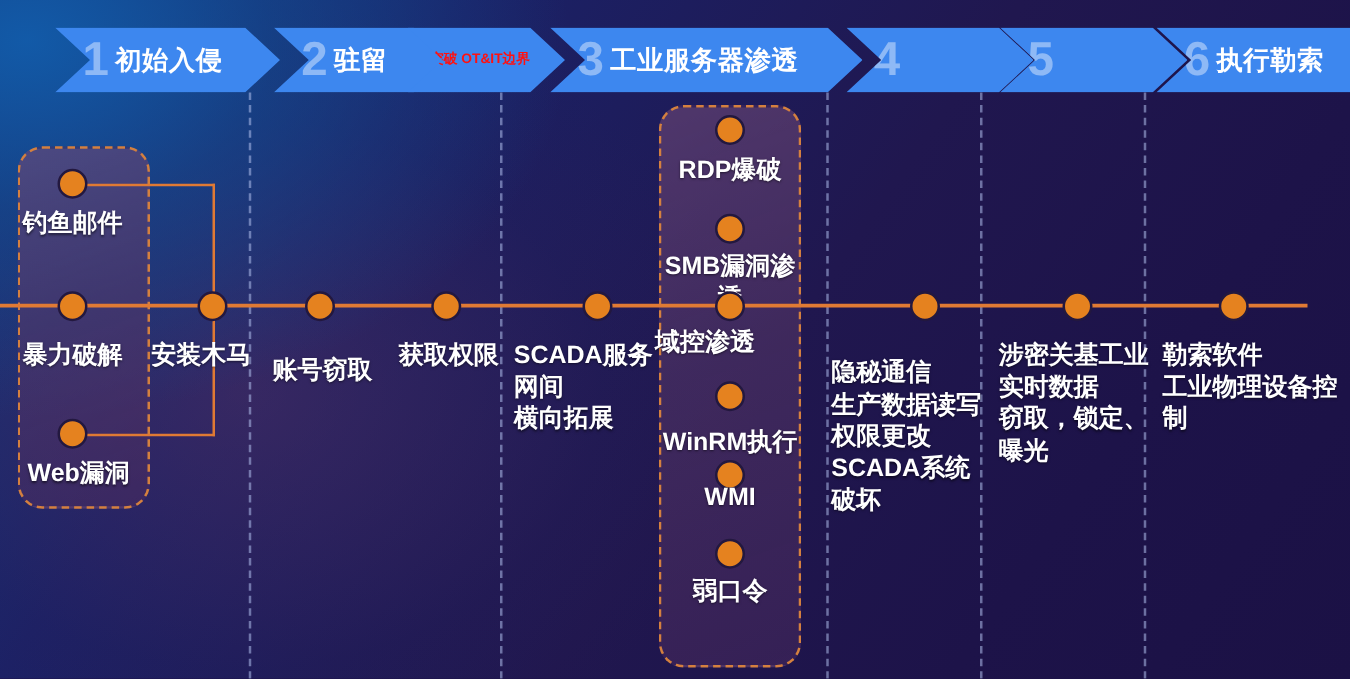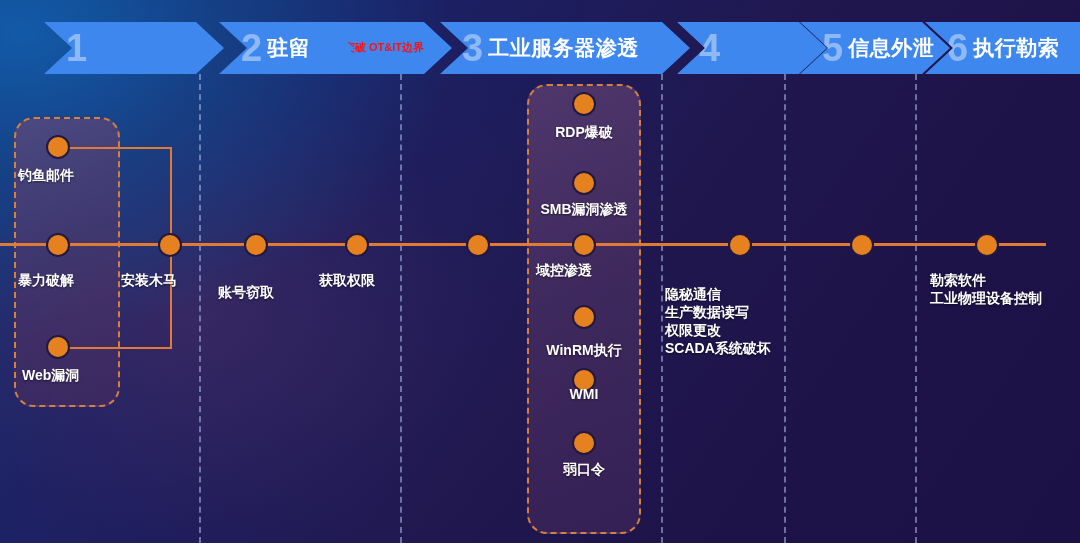--- a/index.html
+++ b/index.html
@@ -68,21 +68,21 @@
 
   
   .node {
     position:absolute; width:24px; height:24px; border-radius:50%;
     background:#e5821f; border:2px solid #23183f;
   }
 
   
   .lbl {
     position:absolute;
-    color:#ffffff; font-weight:bold; font-size:14px; line-height:1.28;
+    color:#ffffff; font-weight:bold; font-size:20px; line-height:1.28;
     text-shadow:0 1px 2px rgba(0,0,0,0.55);
     white-space:pre-line;
   }
   .lbl.center { text-align:center; }
 
   
   .conn { position:absolute; background:#e07a34; }
 </style>
 </head>
 <body>
@@ -92,20 +92,21 @@
   <div class="vsep" style="left:199px;"></div>
   <div class="vsep" style="left:400px;"></div>
   <div class="vsep" style="left:661px;"></div>
   <div class="vsep" style="left:784px;"></div>
   <div class="vsep" style="left:915px;"></div>
 
   <div class="band">
 
     <div class="chev" style="left:44px; width:180px; clip-path:polygon(0 0, 152px 0, 180px 26px, 152px 52px, 0 52px, 28px 26px);">
       <span class="chev-num">1</span>
+      <span class="chev-label">初始入侵</span>
     </div>
 
     <div class="chev" style="left:219px; width:140px; clip-path:polygon(0 0, 112px 0, 140px 26px, 112px 52px, 0 52px, 28px 26px);">
       <span class="chev-num">2</span>
       <span class="chev-label">驻留</span>
     </div>
 
     <div class="chev" style="left:326px; width:126px; padding-left:14px; clip-path:polygon(0 0, 98px 0, 126px 26px, 98px 52px, 0 52px, 28px 26px);">
       <span class="chev-note">突破
 OT&amp;IT边界</span>
@@ -115,21 +116,20 @@
       <span class="chev-num">3</span>
       <span class="chev-label">工业服务器渗透</span>
     </div>
 
     <div class="chev" style="left:677px; width:150px; clip-path:polygon(0 0, 122px 0, 150px 26px, 122px 52px, 0 52px, 28px 26px);">
       <span class="chev-num">4</span>
     </div>
 
     <div class="chev" style="left:800px; width:150px; clip-path:polygon(0 0, 122px 0, 150px 26px, 122px 52px, 0 52px, 28px 26px);">
       <span class="chev-num">5</span>
-      <span class="chev-label">信息外泄</span>
     </div>
 
     <div class="chev" style="left:925px; width:155px; clip-path:polygon(0 0, 155px 0, 155px 52px, 0 52px, 28px 26px);">
       <span class="chev-num">6</span>
       <span class="chev-label">执行勒索</span>
     </div>
   </div>
 
   <div class="groupbox" id="box-initial"></div>
   <div class="groupbox" id="box-server"></div>
@@ -152,28 +152,34 @@
   <div class="node" style="left:158px; top:233px;"></div>
   <div class="lbl" style="left:121px; top:272px; width:123px;">安装木马</div>
 
   <div class="node" style="left:244px; top:233px;"></div>
   <div class="lbl" style="left:218px; top:272px; width:100px;margin-top:12px;">账号窃取</div>
 
   <div class="node" style="left:345px; top:233px;"></div>
   <div class="lbl" style="left:319px; top:272px; width:100px;">获取权限</div>
 
   <div class="node" style="left:466px; top:233px;"></div>
+  <div class="lbl" style="left:411px; top:272px; width:124px;">SCADA服务网间
+横向拓展</div>
 
   <div class="node" style="left:728px; top:233px;"></div>
   <div class="lbl" style="left:665px; top:286px; width:130px;">隐秘通信
 生产数据读写
 权限更改
 SCADA系统破坏</div>
 
   <div class="node" style="left:850px; top:233px;"></div>
+  <div class="lbl" style="left:799px; top:272px; width:120px;">涉密关基工业
+实时数据
+窃取，锁定、
+曝光</div>
 
   <div class="node" style="left:975px; top:233px;"></div>
   <div class="lbl" style="left:930px; top:272px; width:150px;">勒索软件
 工业物理设备控制</div>
 
   <div class="node" style="left:572px; top:92px;"></div>
   <div class="lbl center" style="left:524px; top:124px; width:120px;">RDP爆破</div>
 
   <div class="node" style="left:572px; top:171px;"></div>
   <div class="lbl center" style="left:524px; top:201px; width:120px;">SMB漏洞渗透</div>

